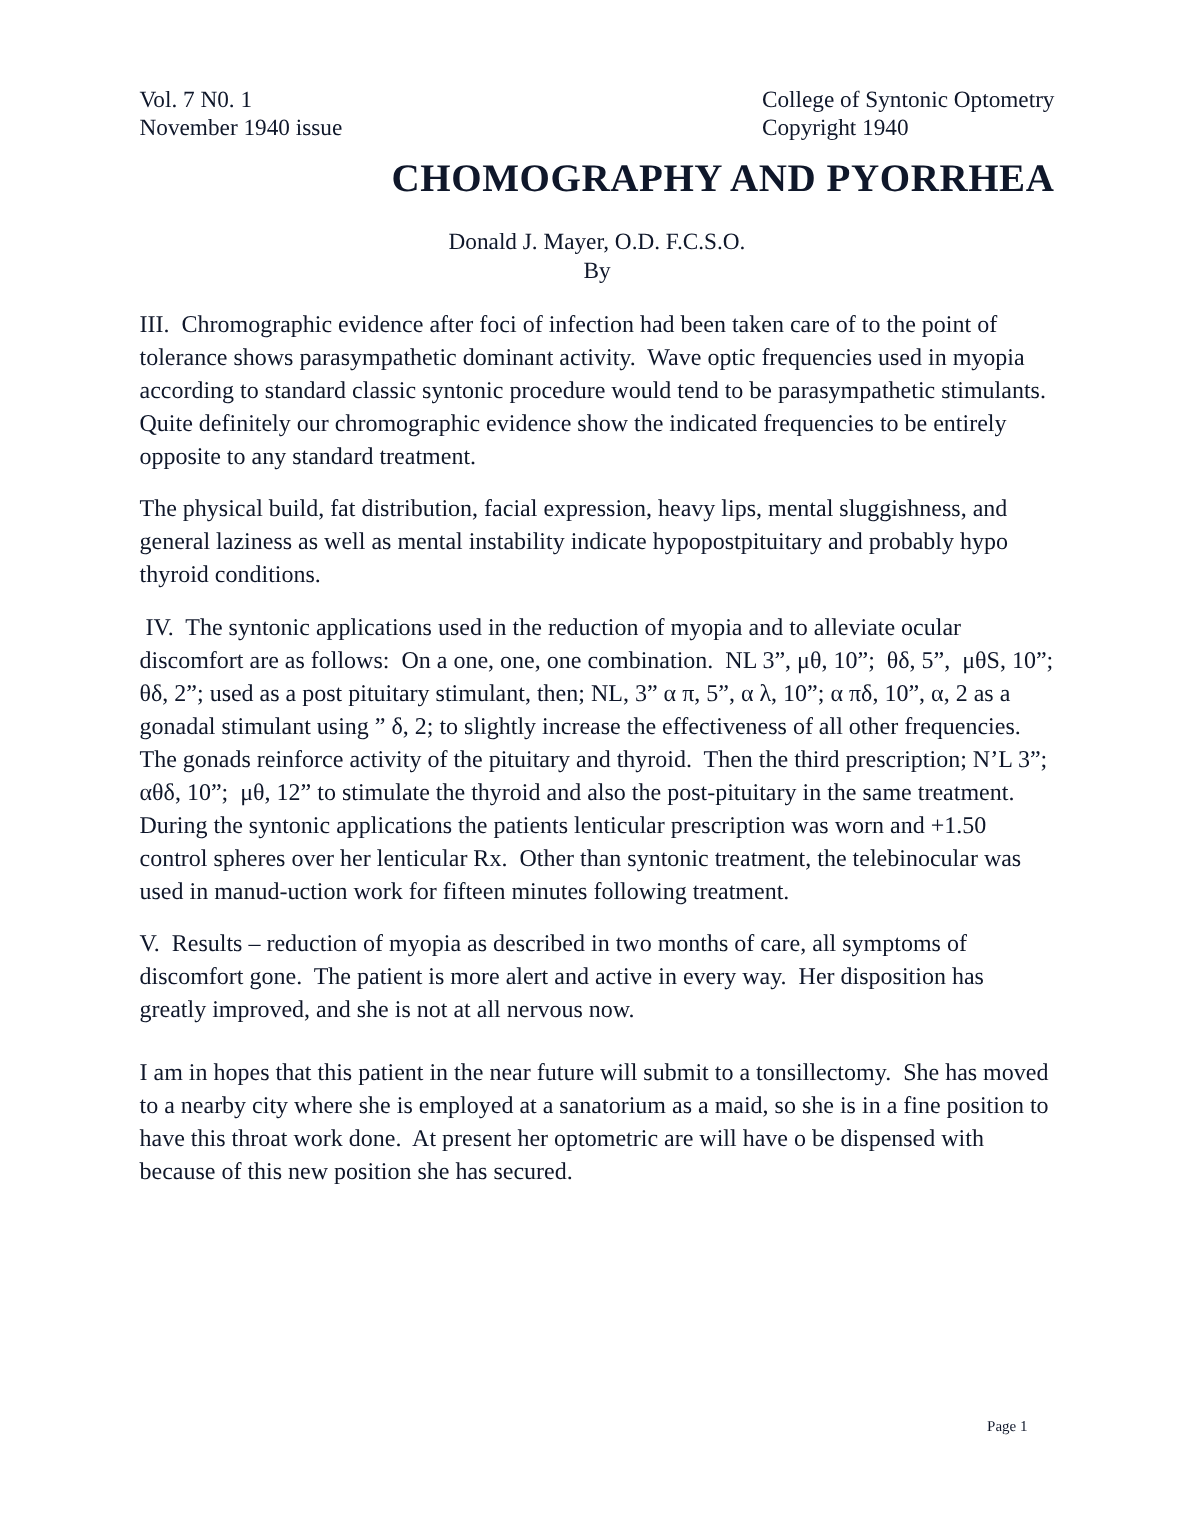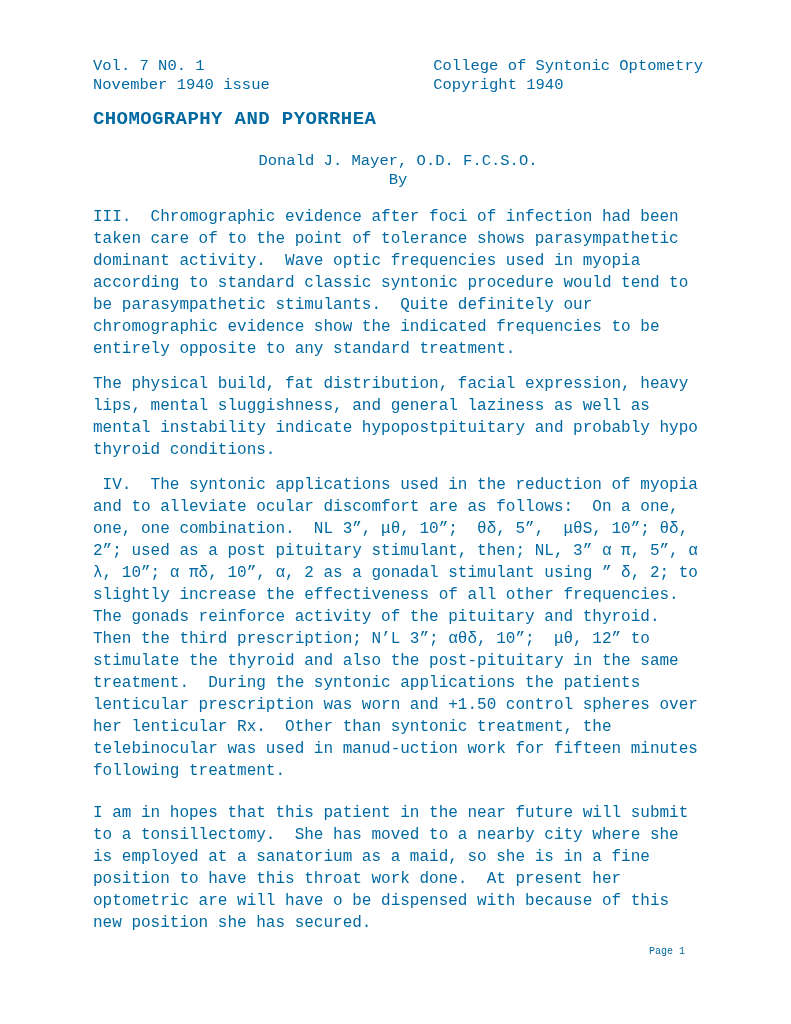--- a/index.html
+++ b/index.html
@@ -5,39 +5,39 @@
   html, body {
     margin: 0;
     padding: 0;
     background: #ffffff;
   }
   .page {
     position: relative;
     width: 791px;
     height: 1024px;
     background: #ffffff;
-    color: #0369a1;
-    font-family: Liberation Mono, monospace;
+    color: #0f172a;
+    font-family: Liberation Serif, serif;
     box-sizing: border-box;
     padding: 57px 88px 0 93px;
     overflow: hidden;
   }
   .header {
     display: flex;
     justify-content: space-between;
     font-size: 15.5px;
     line-height: 19px;
   }
   .header-left, .header-right {
     text-align: left;
   }
   .doc-title {
     margin: 12px 0 0 0;
-    text-align: left;
-    font-size: 19px;
+    text-align: right;
+    font-size: 26px;
     line-height: 24px;
     font-weight: bold;
     letter-spacing: 0.4px;
   }
   .byline {
     margin-top: 21px;
     text-align: center;
     font-size: 15.5px;
     line-height: 19px;
   }
@@ -87,17 +87,18 @@
 
   <div class="byline">
     <div>Donald J. Mayer, O.D. F.C.S.O.</div>
     <div>By</div>
   </div>
 
 
   <p class="para first">III.  Chromographic evidence after foci of infection had been taken care of to the point of tolerance shows parasympathetic dominant activity.  Wave optic frequencies used in myopia according to standard classic syntonic procedure would tend to be parasympathetic stimulants.  Quite definitely our chromographic evidence show the indicated frequencies to be entirely opposite to any standard treatment.</p>
   <p class="para">The physical build, fat distribution, facial expression, heavy lips, mental sluggishness, and general laziness as well as mental instability indicate hypopostpituitary and probably hypo thyroid conditions.</p>
   <p class="para"> IV.  The syntonic applications used in the reduction of myopia and to alleviate ocular discomfort are as follows:  On a one, one, one combination.  NL 3”, μθ, 10”;  θδ, 5”,  μθS, 10”; θδ, 2”; used as a post pituitary stimulant, then; NL, 3” α π, 5”, α λ, 10”; α πδ, 10”, α, 2 as a gonadal stimulant using ” δ, 2; to slightly increase the effectiveness of all other frequencies.  The gonads reinforce activity of the pituitary and thyroid.  Then the third prescription; N’L 3”; αθδ, 10”;  μθ, 12” to stimulate the thyroid and also the post-pituitary in the same treatment.  During the syntonic applications the patients lenticular prescription was worn and +1.50 control spheres over her lenticular Rx.  Other than syntonic treatment, the telebinocular was used in manud-uction work for fifteen minutes following treatment.</p>
+  <p class="para">V.  Results – reduction of myopia as described in two months of care, all symptoms of discomfort gone.  The patient is more alert and active in every way.  Her disposition has greatly improved, and she is not at all nervous now.</p>
   <p class="para last">I am in hopes that this patient in the near future will submit to a tonsillectomy.  She has moved to a nearby city where she is employed at a sanatorium as a maid, so she is in a fine position to have this throat work done.  At present her optometric are will have o be dispensed with because of this new position she has secured.</p>
 
   <div class="page-footer">Page 1</div>
 
 </div>
 
 </body></html>

